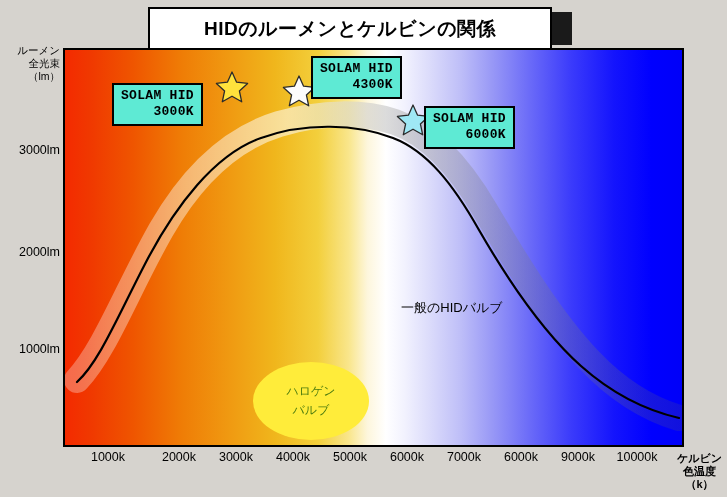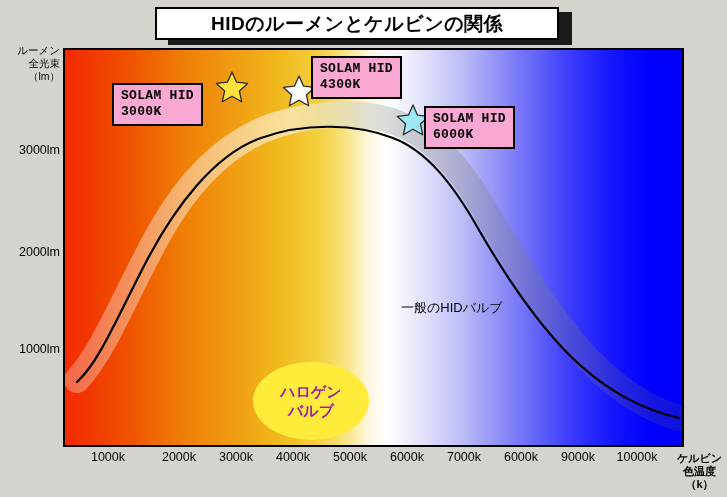--- a/index.html
+++ b/index.html
@@ -23,22 +23,22 @@
 
   
   .title-shadow {
     position: absolute;
     left: 168px; top: 12px;
     width: 404px; height: 33px;
     background: #1a1a1a;
   }
   .title-box {
     position: absolute;
-    left: 155px; top: 7px;
-    width: 404px; height: 33px;
+    left: 148px; top: 7px;
+    width: 404px; height: 43px;
     background: #ffffff;
     border: 2px solid #000000;
     box-sizing: border-box;
     display: flex;
     align-items: center;
     justify-content: center;
   }
   .title-text {
     font-size: 19px;
     font-weight: bold;
@@ -136,41 +136,41 @@
     width: 116px; height: 78px;
     border-radius: 50%;
     background: #ffec3a;
     display: flex;
     flex-direction: column;
     align-items: center;
     justify-content: center;
     line-height: 19px;
   }
   .halogen-ellipse span {
-    font-size: 15px;
-    color: #a21caf;
-    font-weight: bold;
+    font-size: 12px;
+    color: #4d7c0f;
+    font-weight: normal;
   }
 
   
   .curve-note {
     position: absolute;
     left: 336px; top: 249px;
     font-size: 13px;
     color: #000;
   }
 
   
   .callout {
     position: absolute;
-    background: #f9a8d4;
+    background: #5eead4;
     border: 2px solid #000;
     box-sizing: border-box;
     padding: 3px 7px 4px 7px;
-    text-align: left;
+    text-align: right;
     line-height: 16px;
   }
   .callout div {
     font-size: 13px;
     font-weight: bold;
     color: #000;
     font-family: "Liberation Mono", monospace;
     white-space: nowrap;
     letter-spacing: 0.3px;
   }

